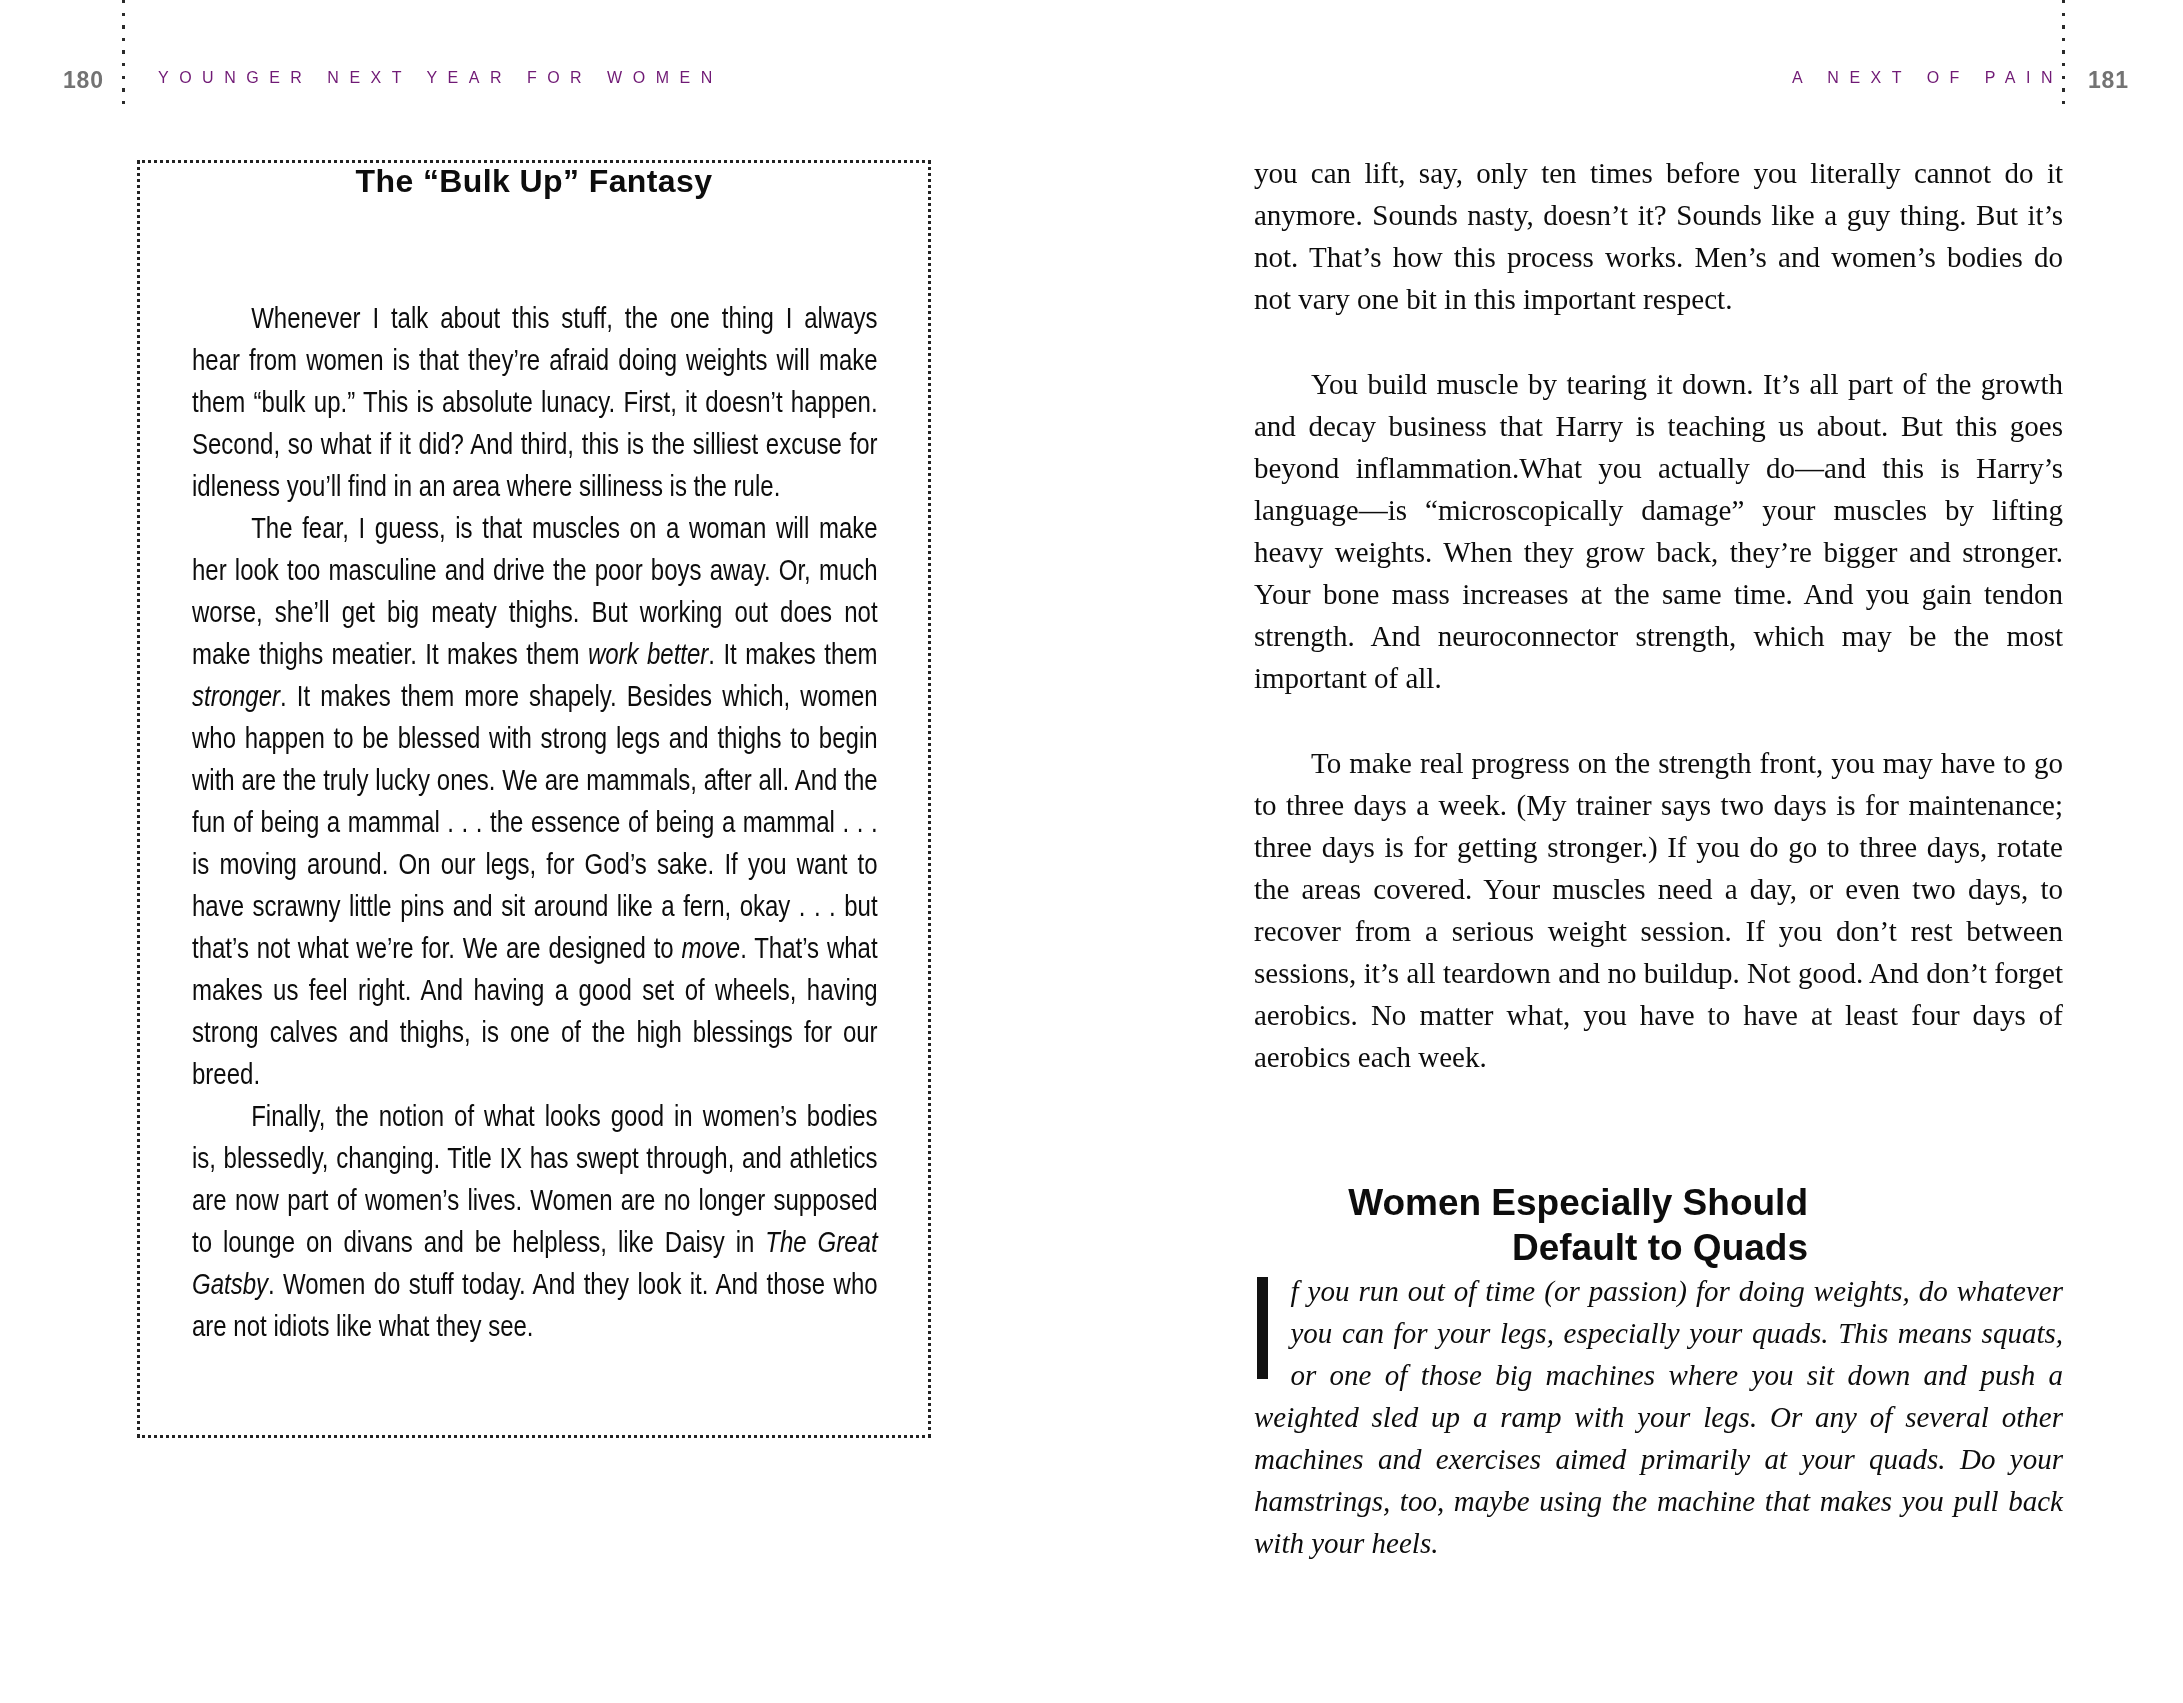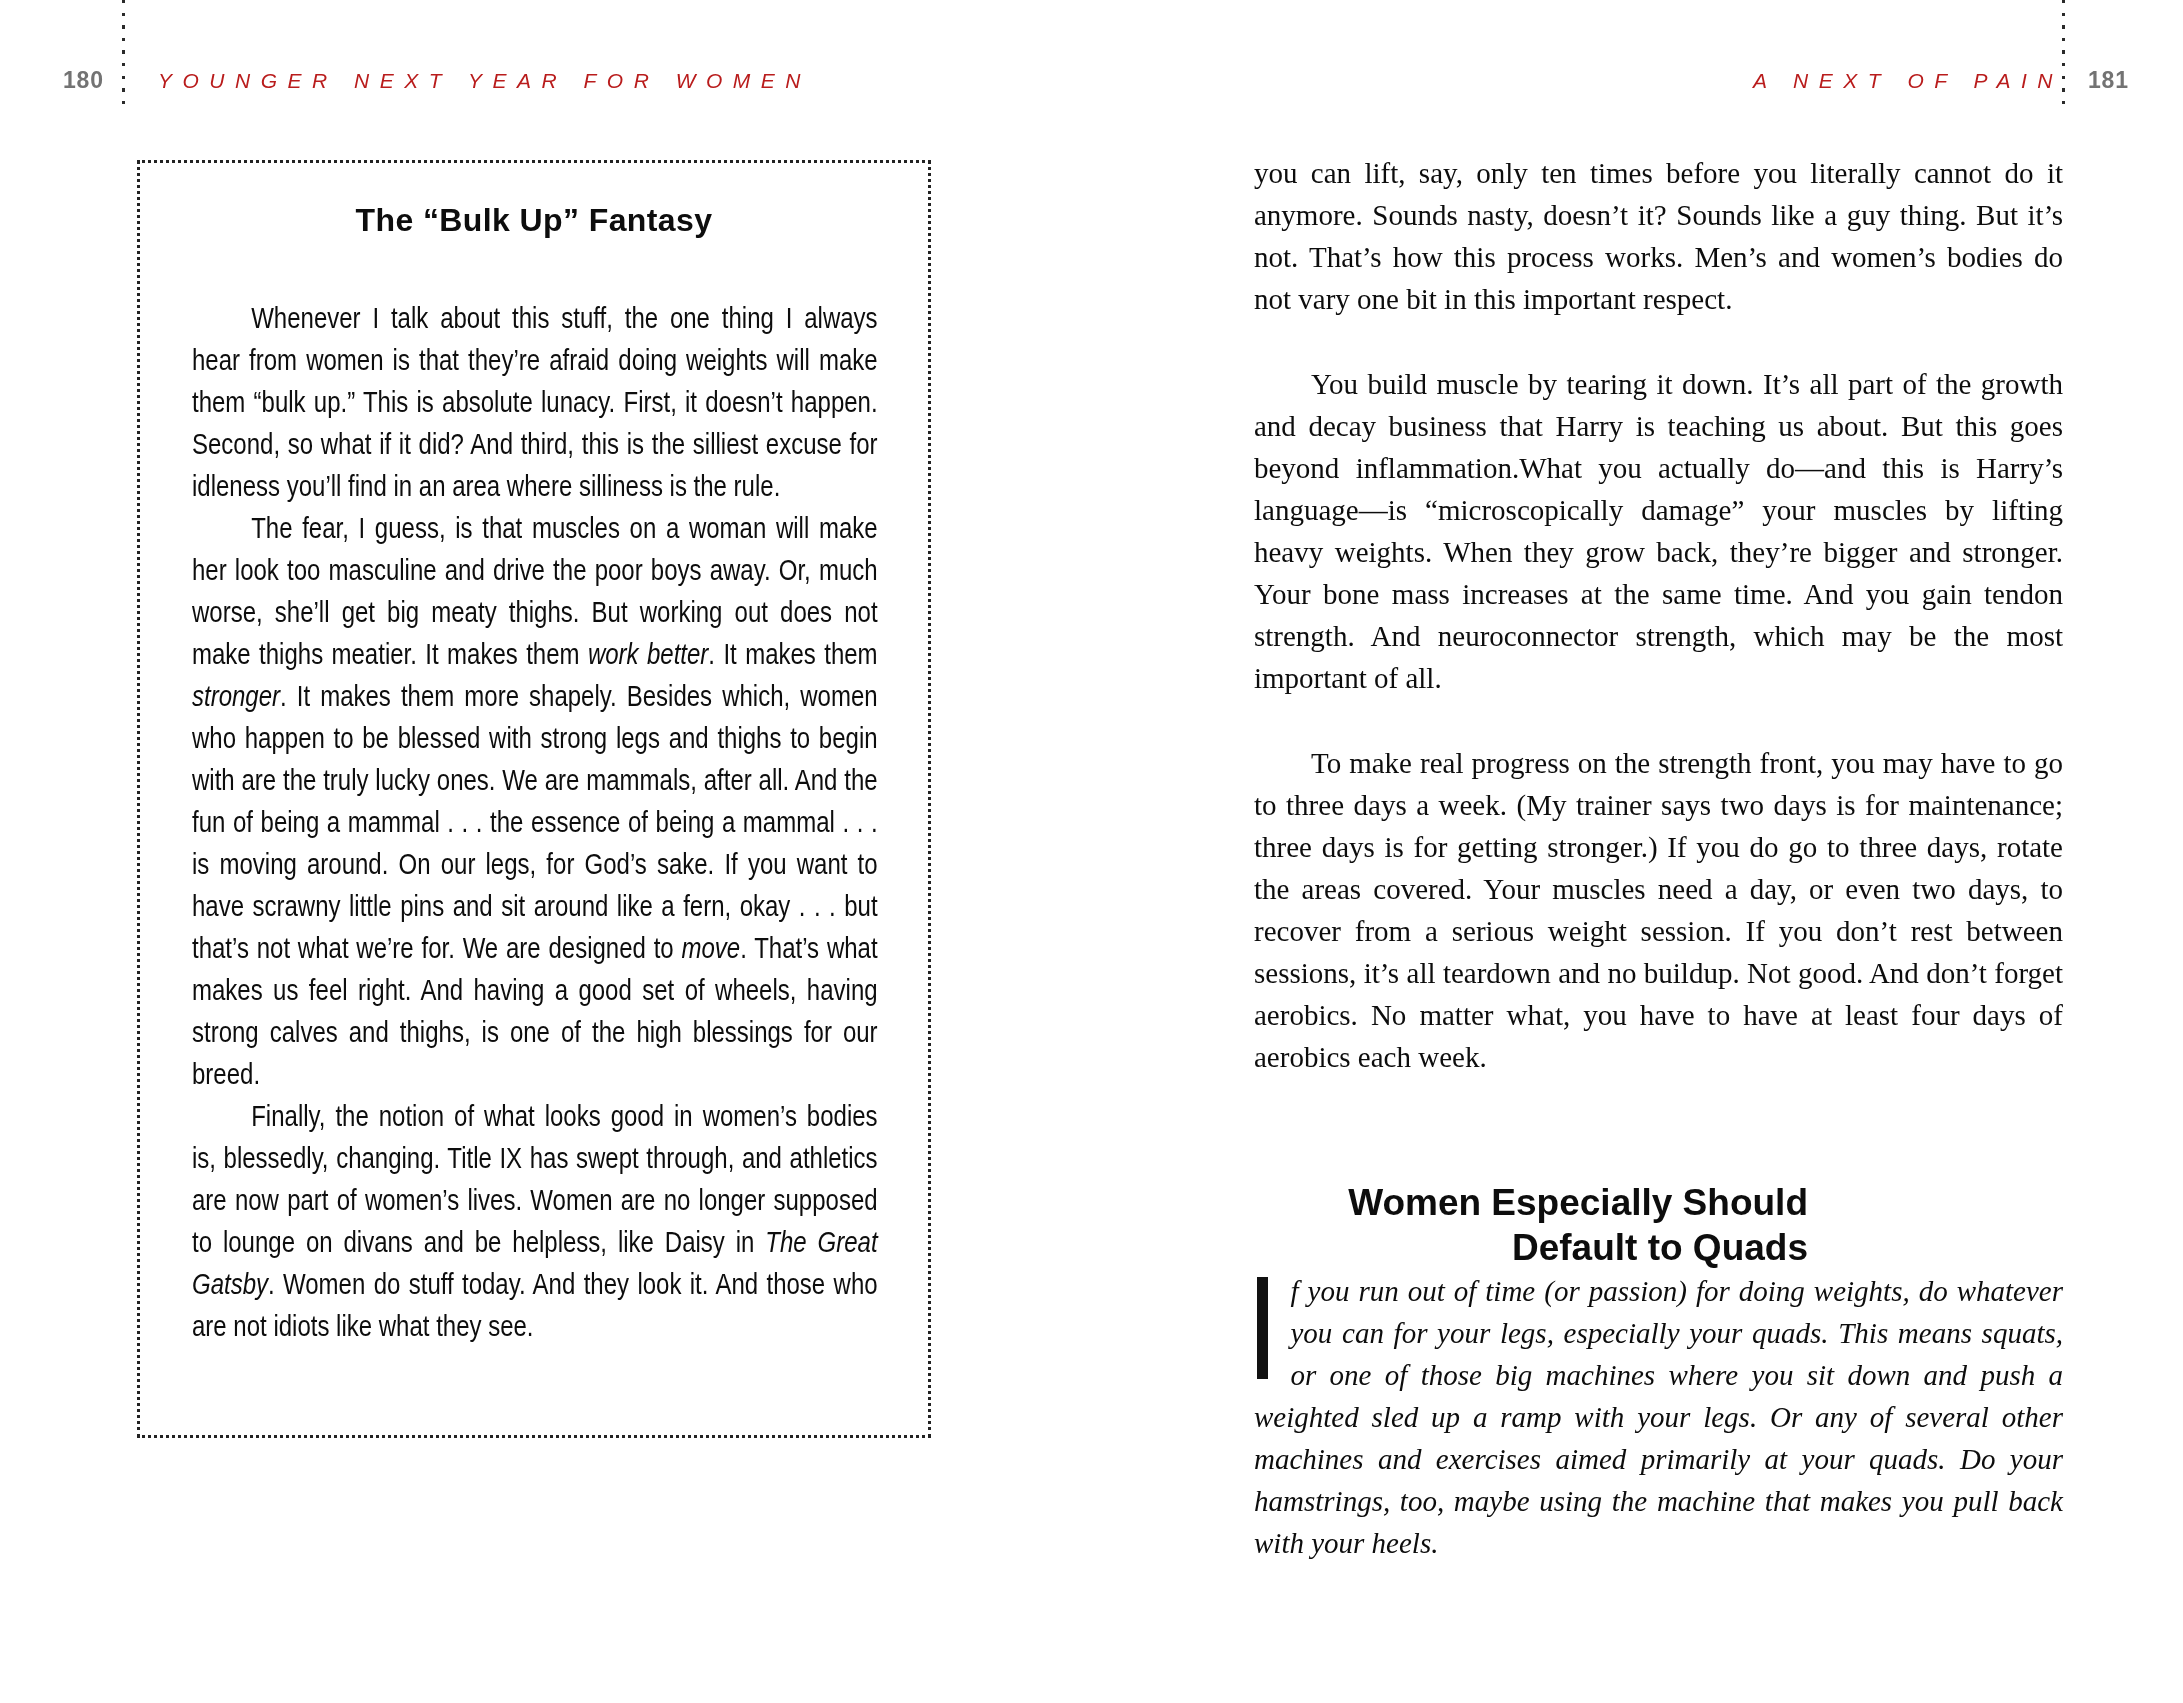--- a/index.html
+++ b/index.html
@@ -5,33 +5,33 @@
   html,body{margin:0;padding:0;}
   body{
     width:2183px;height:1704px;position:relative;background:#ffffff;
     font-family:"Liberation Sans",sans-serif;color:#111;
     -webkit-font-smoothing:antialiased;overflow:hidden;
   }
   .abs{position:absolute;}
 
   
   .pagenum{font-weight:700;font-size:23px;letter-spacing:0.8px;color:#737373;}
-  .runhead{font-size:21px;letter-spacing:10.5px;color:#b91c1c;white-space:nowrap;font-style:italic;}
+  .runhead{font-size:16px;letter-spacing:10.5px;color:#701a75;white-space:nowrap;}
   .dotline-v{
     width:3.4px;
     background:repeating-linear-gradient(to bottom,#2a2a2a 0 3.4px,transparent 3.4px 12.6px);
   }
 
   
   .fantasy-box{
     left:137px;top:160px;width:794px;height:1278px;
     border:3.4px dotted #222;box-sizing:border-box;
   }
   .box-title{
-    margin-top:39px;text-align:center;
+    text-align:center;
     font-weight:700;font-size:32px;letter-spacing:0.4px;color:#0d0d0d;
   }
   .box-body{
     position:absolute;left:52px;top:134px;width:857px;
     transform:scaleX(0.8);transform-origin:0 0;
     font-size:30px;line-height:42px;text-align:justify;color:#0d0d0d;
   }
   .box-body p{margin:0;text-indent:74px;}
   .box-body em{font-style:italic;}
 

